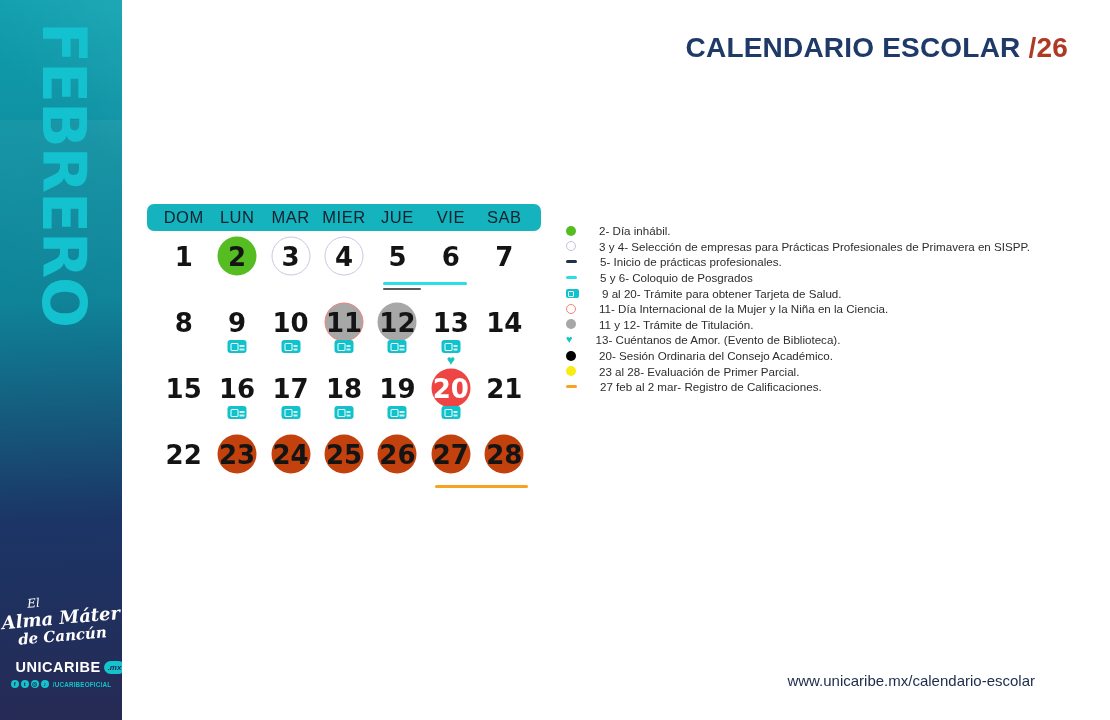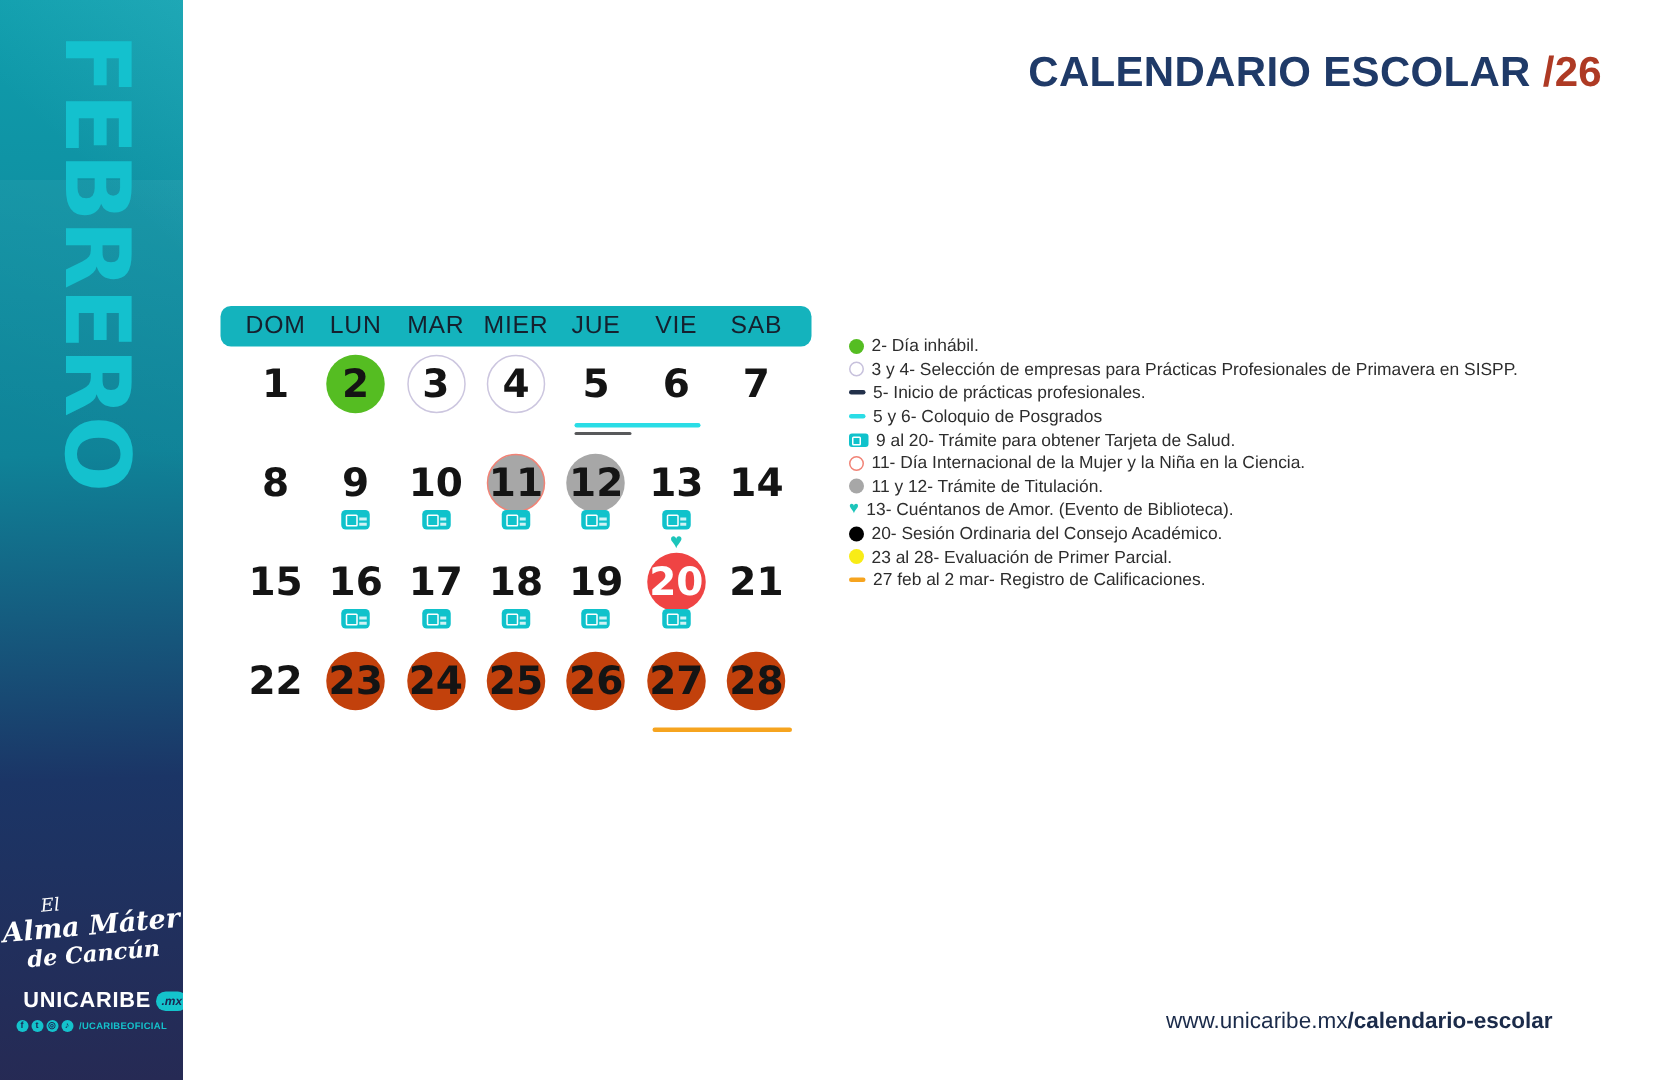--- a/index.html
+++ b/index.html
@@ -63,21 +63,21 @@
   .card-icon::before { content:""; position:absolute; left:3px; top:3px; width:6px; height:6px;
     border:1.2px solid #fff; border-radius:1px; }
   .card-icon::after { content:""; position:absolute; left:12px; top:4.5px; width:4.5px; height:2px;
     background:rgba(255,255,255,.8); box-shadow:0 3.5px 0 rgba(255,255,255,.8); }
   .heart-icon { position:absolute; top:64px; left:50%; transform:translateX(-50%);
     color:#1cc5ba; font-size:14px; line-height:1; }
   .underline { position:absolute; border-radius:2px; }
 
   
   .legend { position:absolute; left:566px; top:223px; width:520px; }
-  .legend-item { display:flex; align-items:center; height:15.6px; gap:5px; }
+  .legend-item { display:flex; align-items:center; height:15.6px; gap:23px; }
   .lg-text { font-size:11.6px; color:#2d2d2d; white-space:nowrap; }
   .mk { flex:0 0 auto; display:inline-block; }
   .mk.dot-green,.mk.dot-gray,.mk.dot-black,.mk.dot-yellow,.mk.circle-lavender,.mk.circle-salmon
     { width:10px; height:10px; border-radius:50%; }
   .mk.dot-green { background:#55bd22; }
   .mk.circle-lavender { background:#fff; border:1.2px solid #c7c1dc; }
   .mk.dot-gray { background:#a7a7a7; }
   .mk.dot-black { background:#000; }
   .mk.dot-yellow { background:#f8ec16; }
   .mk.circle-salmon { background:#fff; border:1.5px solid #f18376; }
@@ -85,21 +85,21 @@
   .mk.dash-navy { background:#22304a; }
   .mk.dash-cyan { background:#2adde6; }
   .mk.dash-orange { background:#f6a41f; }
   .mk.card { width:13px; height:9px; border-radius:2px; background:#10c2cb; position:relative; }
   .mk.card::before { content:""; position:absolute; left:2px; top:2px; width:4px; height:4px;
     border:1px solid #fff; border-radius:1px; }
   .mk.heart { color:#1cc5ba; font-size:11px; line-height:1; }
 
   
   .footer-url { position:absolute; right:75px; top:672px; font-size:15px; color:#1b2b4a; }
-  .footer-url b { font-weight:700; }
+  .footer-url b { font-weight:400; }
 </style>
 </head>
 <body>
 
 <div class="canvas">
 
   <aside class="sidebar">
     <div class="month-vertical">FEBRERO</div>
     <div class="sidebar-footer">
       <div class="tagline">

